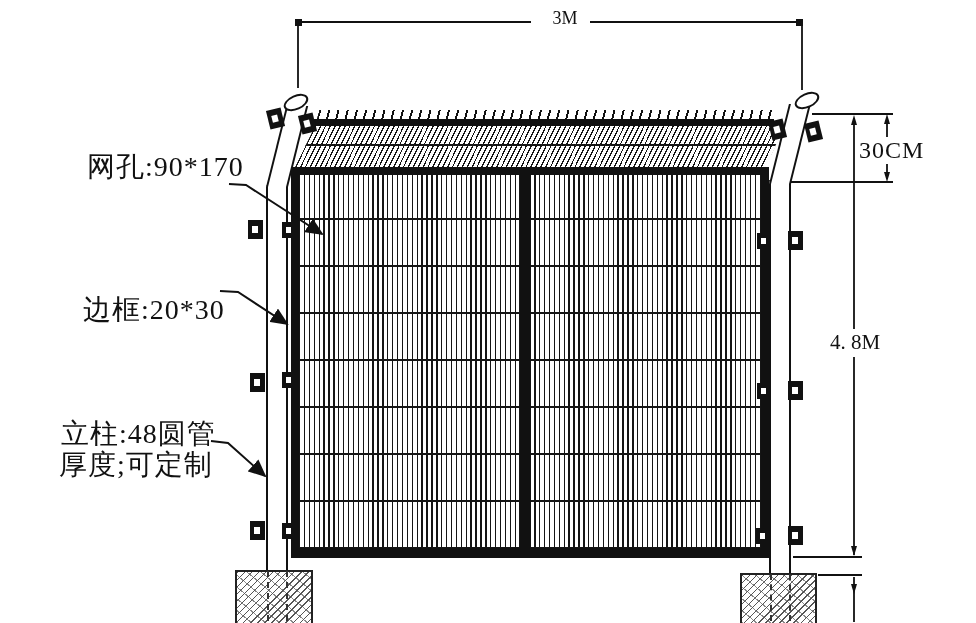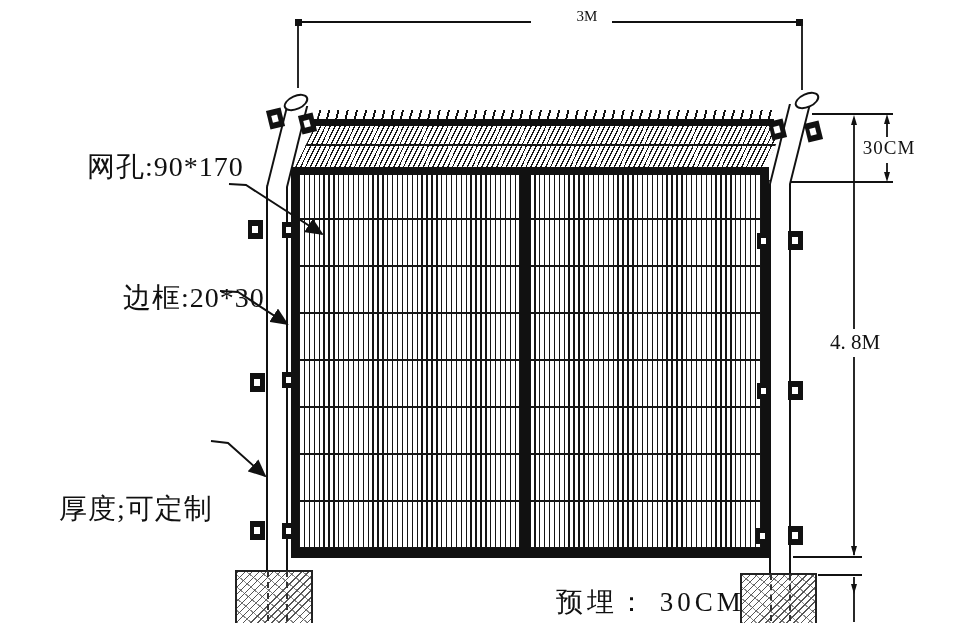--- a/index.html
+++ b/index.html
@@ -54,30 +54,30 @@
       repeating-linear-gradient(135deg,#555 0 1px,transparent 1px 5px),
       repeating-linear-gradient(40deg,#888 0 1px,transparent 1px 9px);}
   #foundation-left{left:235px;top:570px;width:78px;height:53px;}
   #foundation-right{left:740px;top:573px;width:77px;height:50px;}
 
   
   #overlay{left:0;top:0;z-index:8;pointer-events:none;}
 
   
   .dim-text{z-index:9;background:#fff;text-align:center;white-space:nowrap;}
-  #dim-3m{left:562px;top:8px;width:50px;font-size:15px;}
-  #dim-30cm{left:859px;top:137px;width:60px;font-size:19px;letter-spacing:1px;}
+  #dim-3m{left:540px;top:8px;width:50px;font-size:18px;}
+  #dim-30cm{left:859px;top:137px;width:60px;font-size:24px;letter-spacing:1px;}
   #dim-18m{left:826px;top:330px;width:58px;font-size:21px;}
   #dim-embed{left:556px;top:584px;font-size:27px;letter-spacing:4px;z-index:9;white-space:nowrap;}
   .callout{z-index:9;font-size:28px;letter-spacing:1px;white-space:nowrap;line-height:1.0;}
   #label-mesh-1{left:87px;top:153px;}
   #label-mesh-2{left:85px;top:188px;}
-  #label-frame{left:83px;top:284px;margin-left:40px;}
+  #label-frame{left:83px;top:296px;}
   #label-post-1{left:61px;top:420px;}
-  #label-post-2{left:59px;top:451px;margin-top:44px;}
+  #label-post-2{left:59px;top:451px;}
 </style>
 </head>
 <body>
 
 <div id="canvas">
 
   <div class="abs" id="bent-band"></div>
   <div class="abs" id="top-rail"></div>
   <div class="abs" id="spikes"></div>
 
@@ -153,18 +153,18 @@
     <g stroke="#111" stroke-width="2" fill="none">
       <polyline points="229,184 246,185 322,234" marker-end="url(#arr)"></polyline>
       <polyline points="220,291 238,292 287,324" marker-end="url(#arr)"></polyline>
       <polyline points="211,441 228,443 265,476" marker-end="url(#arr)"></polyline>
     </g>
   </svg>
 
   <div class="abs dim-text" id="dim-3m">3M</div>
   <div class="abs dim-text" id="dim-30cm">30CM</div>
   <div class="abs dim-text" id="dim-18m">4. 8M</div>
-  <div class="abs" id="dim-embed">预埋： 30CM</div>
 
   <div class="abs callout" id="label-mesh-1">网孔:90*170</div>
   <div class="abs callout" id="label-frame">边框:20*30</div>
+  <div class="abs callout" id="label-post-1">立柱:48圆管</div>
   <div class="abs callout" id="label-post-2">厚度;可定制</div>
 </div>
 
 </body></html>

